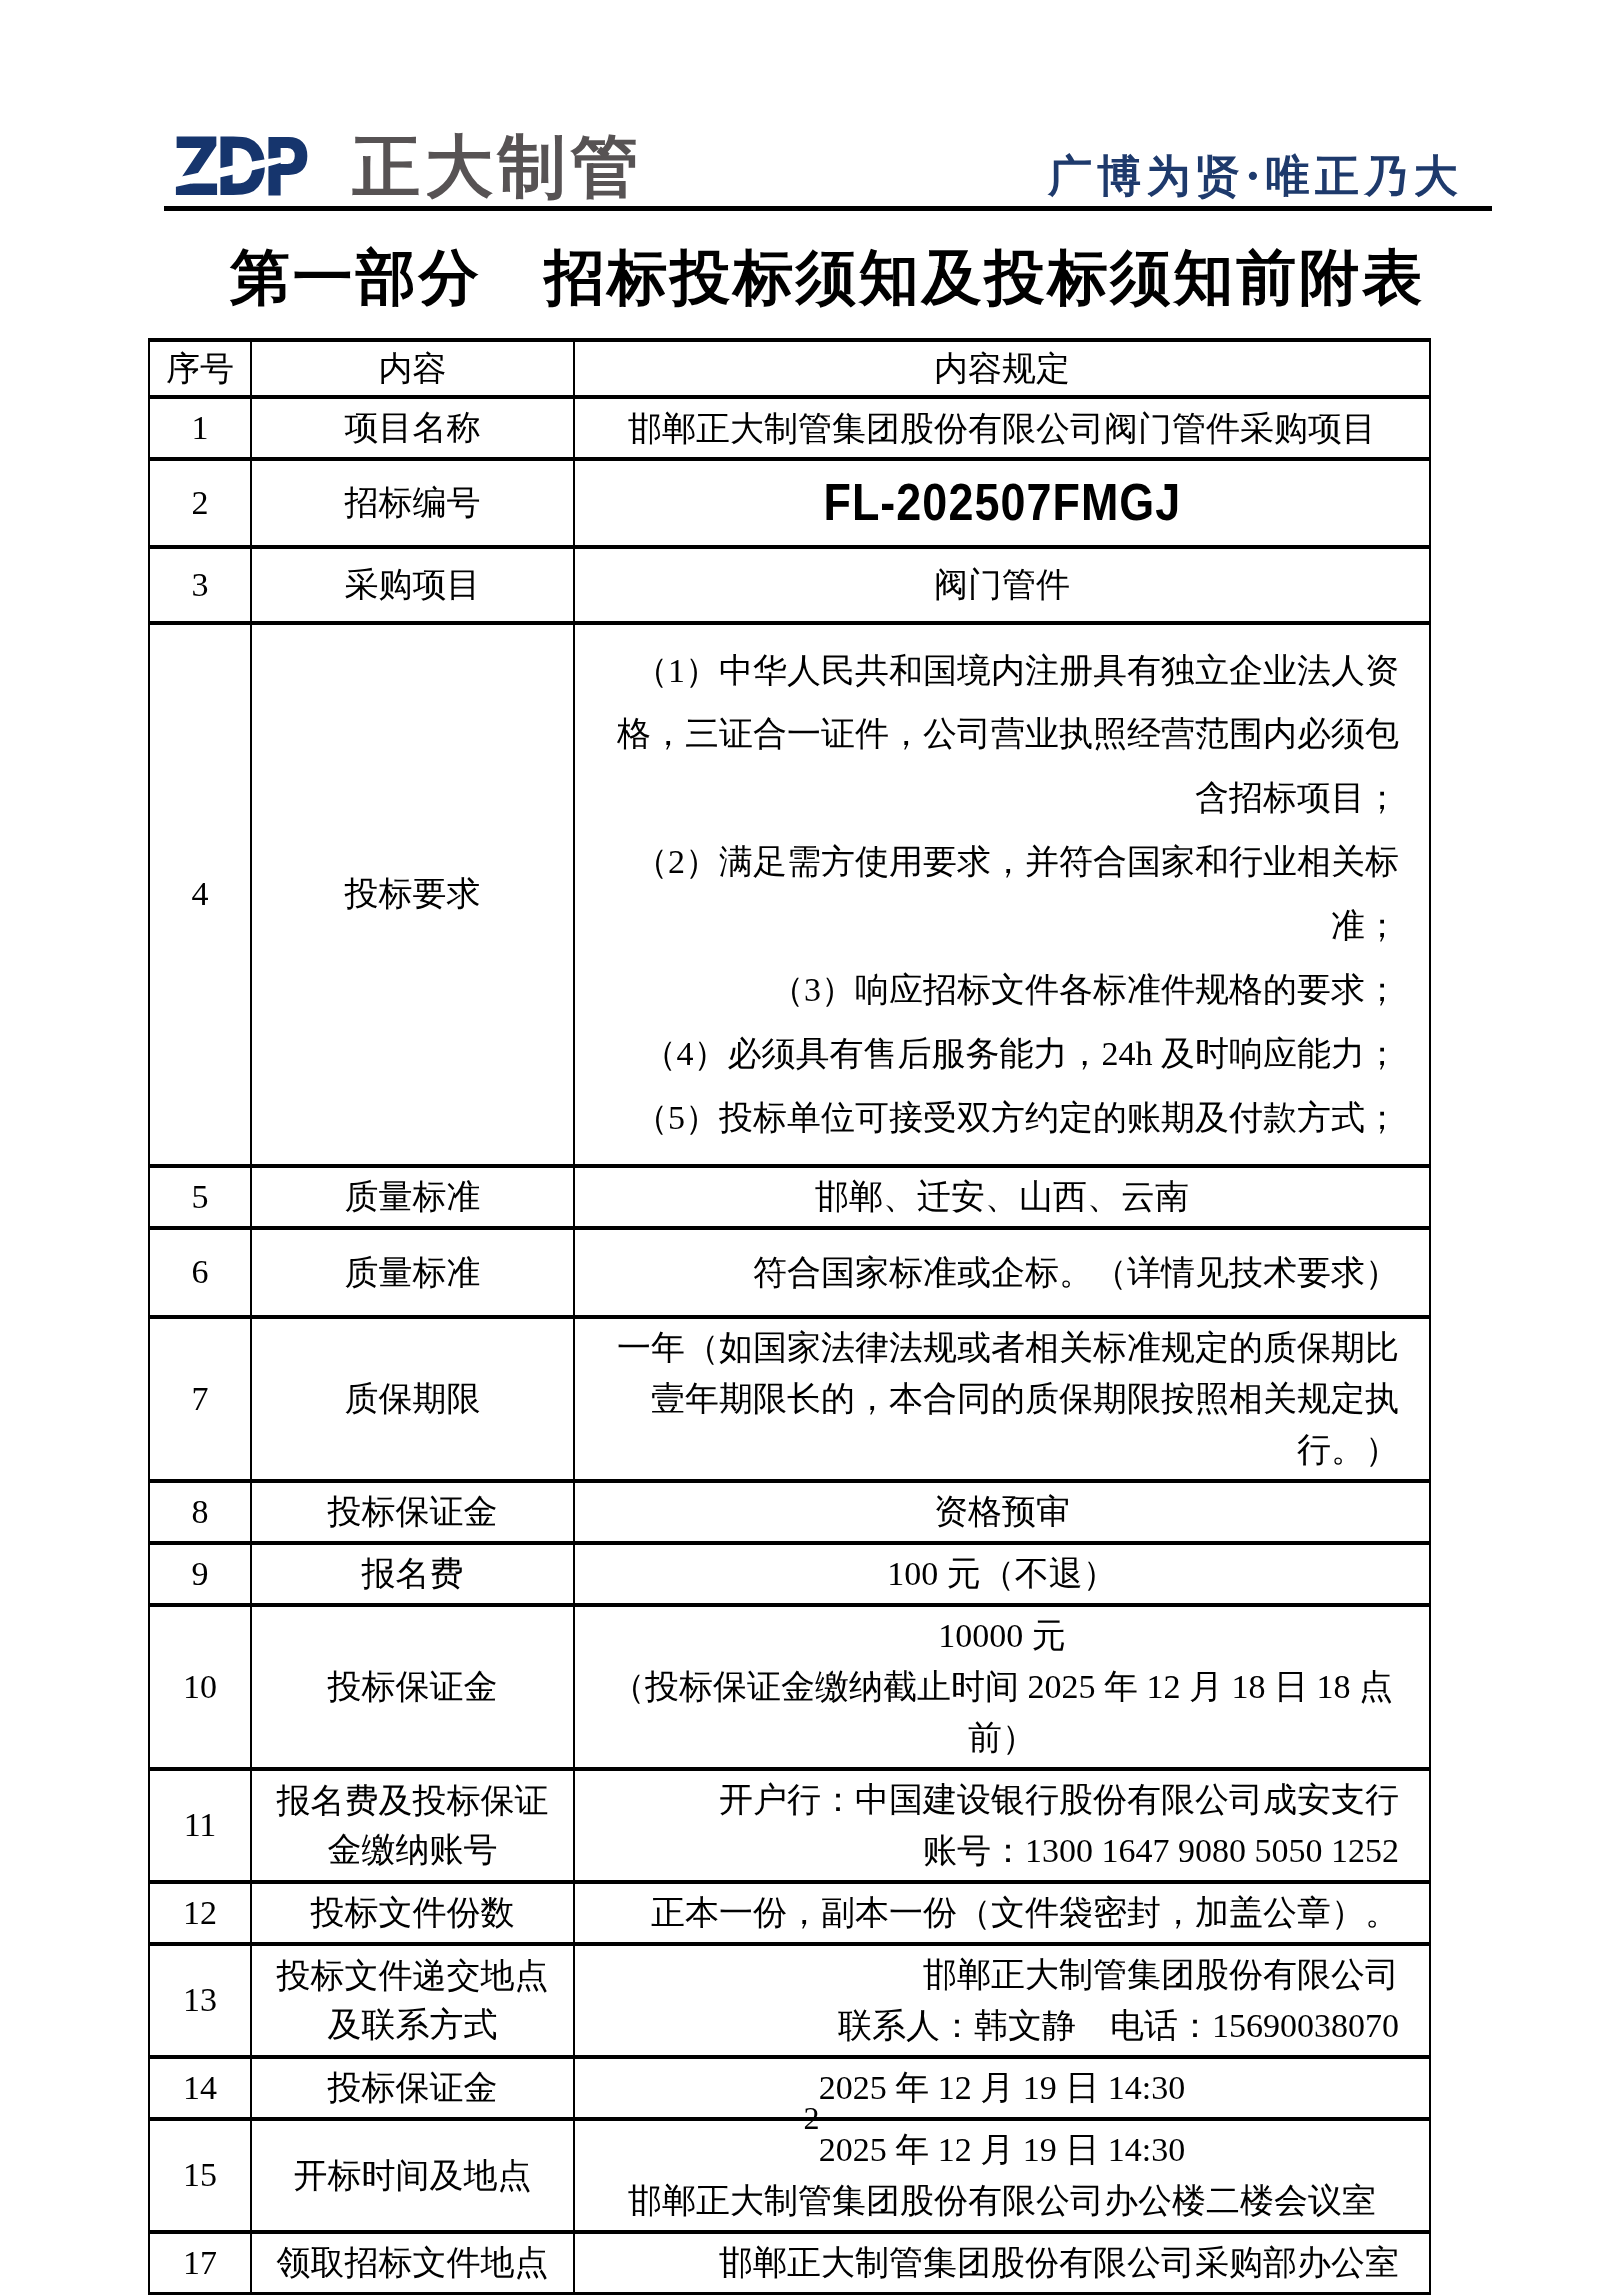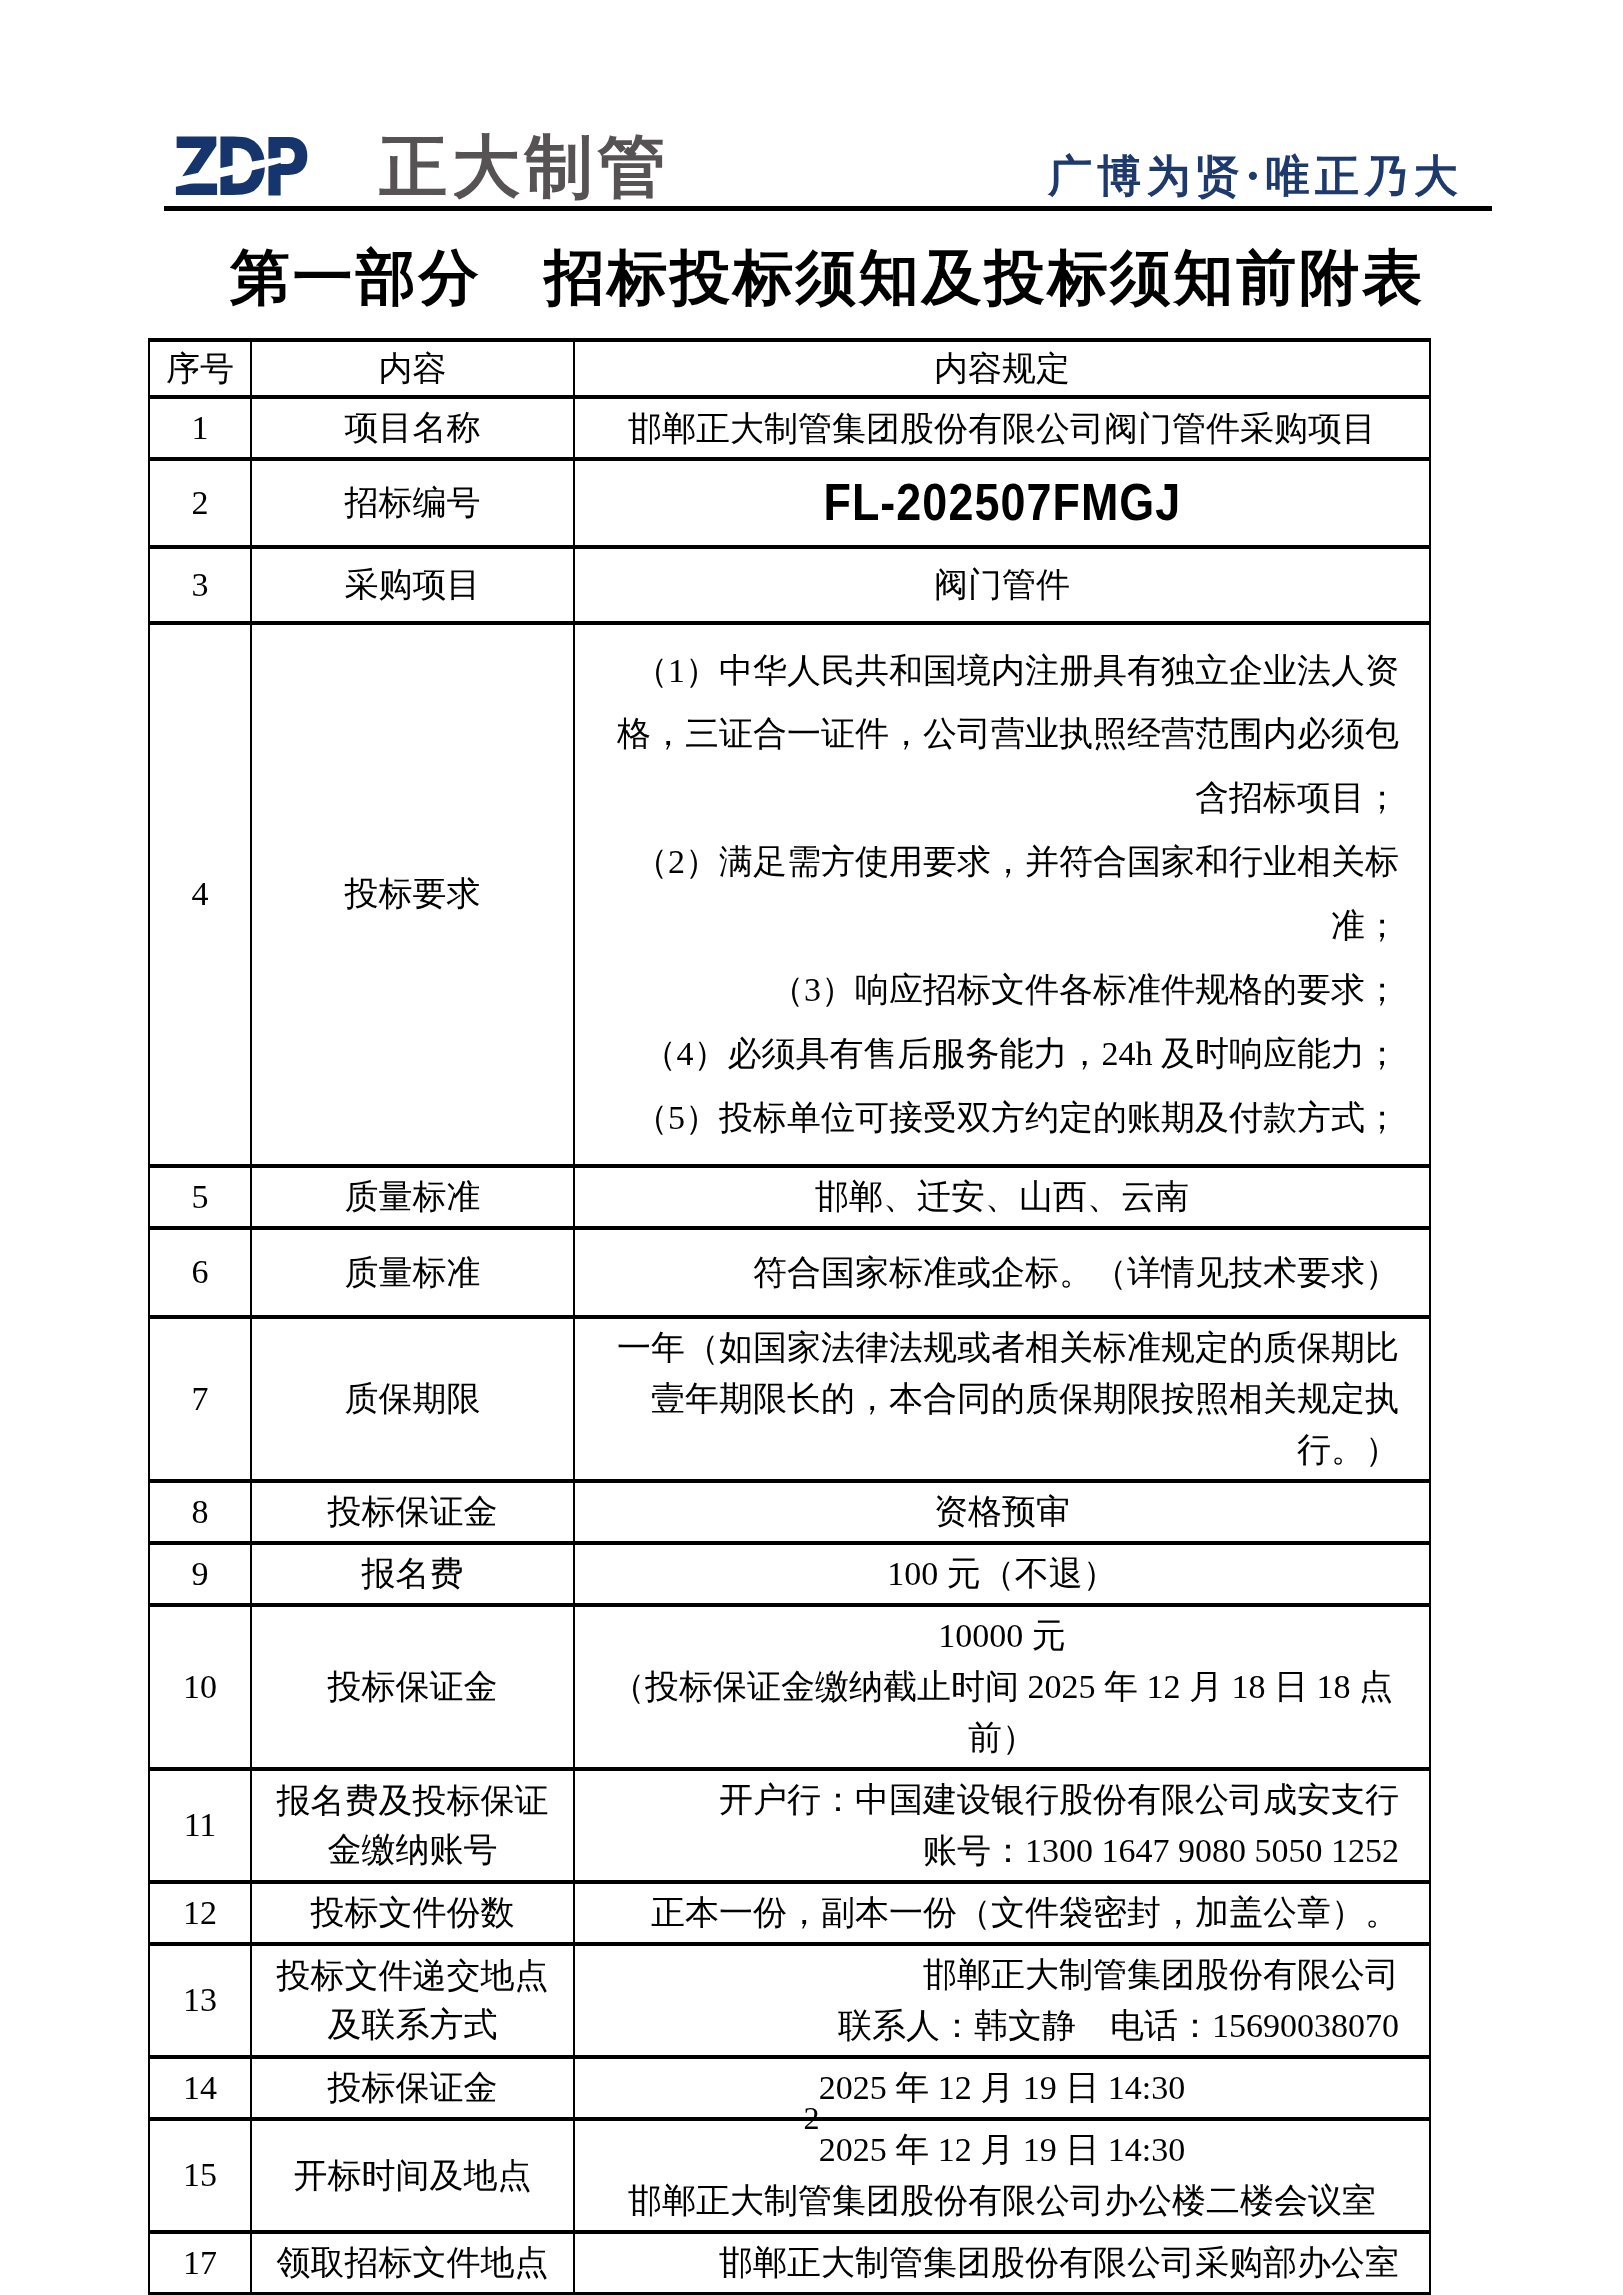--- a/index.html
+++ b/index.html
@@ -17,21 +17,21 @@
     font-weight:900; font-size:81px; line-height:70px; color:#16356d;
     letter-spacing:-7px; transform:scaleX(0.80); transform-origin:left center;
   }
   .zdp-swoosh {
     position:absolute; left:-4.7px; top:34px; width:126px; height:9.4px;
     background:#fff; transform:rotate(-12deg);
     border-radius:0 100% 100% 0 / 0 100% 100% 0;
   }
   .logo-company {
     font-family:"DejaVu Sans","Liberation Sans",sans-serif; font-weight:700;
-    font-size:68px; line-height:68px; color:#575354; margin-left:42px; letter-spacing:4.7px;
+    font-size:68px; line-height:68px; color:#575354; margin-left:15px; letter-spacing:4.7px;
   }
   .slogan {
     position:absolute; top:147px; right:160px;
     font-family:"DejaVu Serif","Liberation Serif",serif; font-weight:700;
     font-size:44px; color:#1e3a6c; letter-spacing:5.3px; white-space:nowrap;
   }
   .header-rule { position:absolute; left:164px; top:206px; width:1328px; height:4.7px; background:#000; }
 
   .doc-title {
     position:absolute; left:0; top:222px; width:100%; margin:16px;

